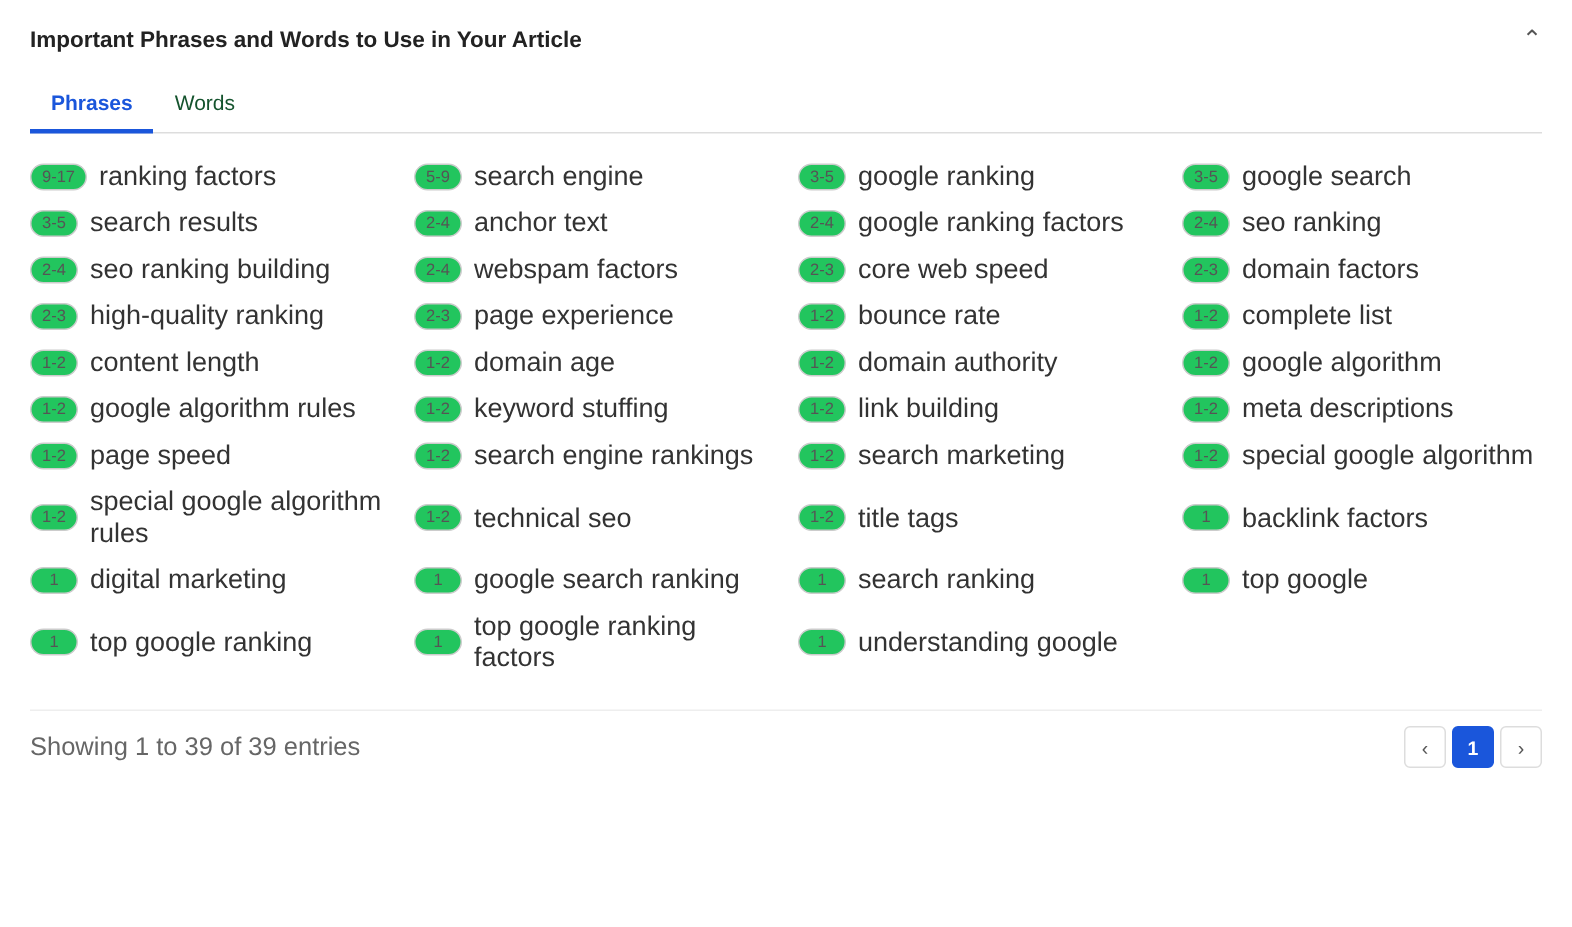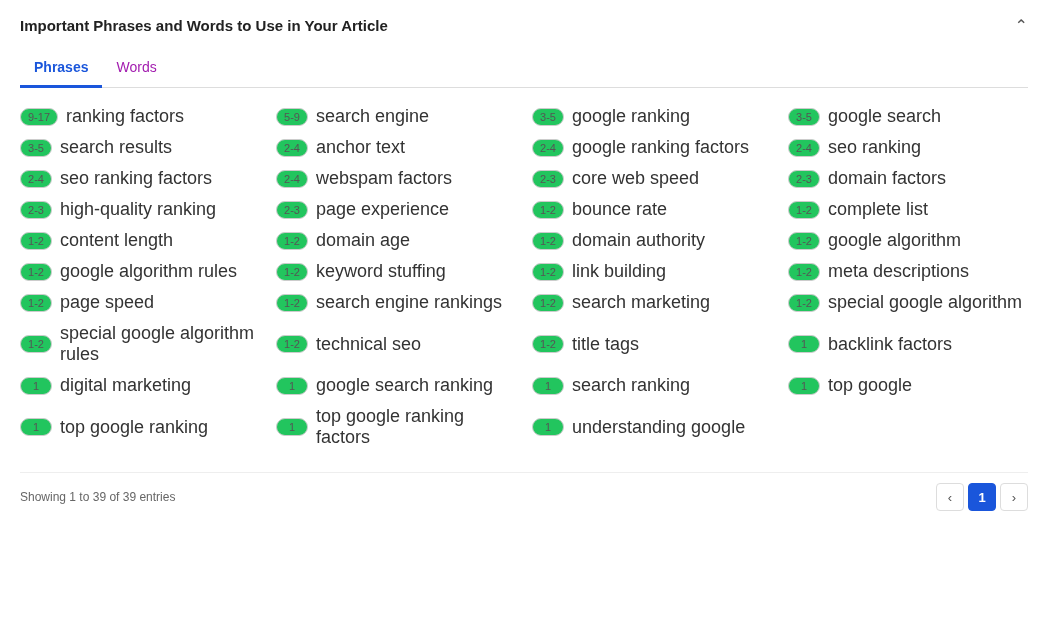--- a/index.html
+++ b/index.html
@@ -32,21 +32,21 @@
     }
     .tabs {
       display: flex;
       border-bottom: 1px solid #ddd;
       margin-bottom: 18px;
     }
     .tab {
       padding: 8px 14px 10px 14px;
       cursor: pointer;
       font-size: 14px;
-      color: #a21caf;
+      color: #14532d;
       border-bottom: 3px solid transparent;
       margin-bottom: -1px;
     }
     .tab.active {
       color: #1a56db;
       border-bottom: 3px solid #1a56db;
       font-weight: 600;
       text-align: right;
     }
     .phrases-grid {
@@ -77,21 +77,21 @@
     }
     .footer {
       display: flex;
       justify-content: space-between;
       align-items: center;
       margin-top: 24px;
       padding-top: 10px;
       border-top: 1px solid #eee;
     }
     .footer-info {
-      font-size: 12px;
+      font-size: 17px;
       color: #666;
     }
     .pagination {
       display: flex;
       align-items: center;
       gap: 4px;
     }
     .page-btn {
       width: 28px;
       height: 28px;
@@ -156,21 +156,21 @@
       <div class="phrase-item">
         <span class="badge">2-4</span>
         <span class="phrase-label">google ranking factors</span>
       </div>
       <div class="phrase-item">
         <span class="badge">2-4</span>
         <span class="phrase-label">seo ranking</span>
       </div>
       <div class="phrase-item">
         <span class="badge">2-4</span>
-        <span class="phrase-label">seo ranking factors</span>
+        <span class="phrase-label">seo ranking building</span>
       </div>
       <div class="phrase-item">
         <span class="badge">2-4</span>
         <span class="phrase-label">webspam factors</span>
       </div>
       <div class="phrase-item">
         <span class="badge">2-3</span>
         <span class="phrase-label">core web speed</span>
       </div>
       <div class="phrase-item">

